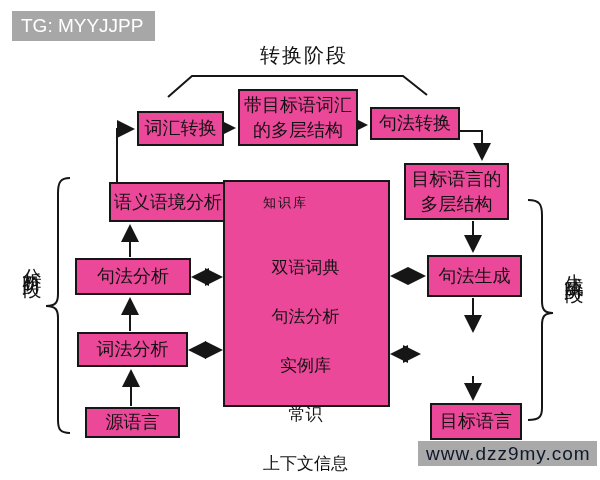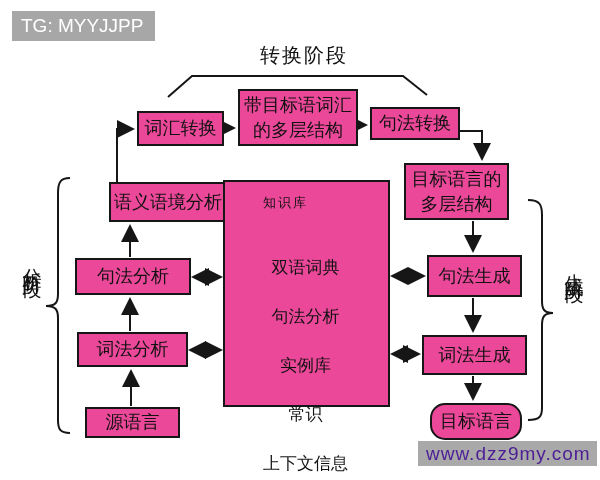--- a/index.html
+++ b/index.html
@@ -21,21 +21,21 @@
     font-size:19px;letter-spacing:4px;line-height:22px;
   }
   .kb-title{position:absolute;left:38px;top:8px;font-size:13px;letter-spacing:2px;}
   .kb-items{position:absolute;left:38px;top:49px;font-size:17px;line-height:24.5px;}
   #banner{
     background:#a7a7a7;color:#fff;
     font-family:"Liberation Sans","DejaVu Sans",sans-serif;
     font-size:19px;display:flex;align-items:center;padding-left:9px;
   }
   #watermark{
-    background:#a9a9a9;color:#4c1d95;
+    background:#a9a9a9;color:#0f172a;
     font-family:"Liberation Sans","DejaVu Sans",sans-serif;
     font-size:19px;display:flex;align-items:center;padding-left:8px;
     letter-spacing:1px;
   }
   svg{position:absolute;left:0;top:0;}
   svg path,svg polyline{fill:none;stroke:#161616;stroke-width:2;}
 </style>
 </head>
 <body>
 
@@ -105,20 +105,19 @@
       <div>句法分析</div>
       <div>实例库</div>
       <div>常识</div>
       <div>上下文信息</div>
     </div>
   </div>
 
   <div class="abs node" style="left:404px;top:163px;width:105px;height:57px;">目标语言的
 多层结构</div>
   <div class="abs node" style="left:427px;top:255px;width:95px;height:42px;">句法生成</div>
-  <div class="abs node" style="left:422px;top:335px;width:105px;height:40px;">词法生成</div>
-  <div class="abs node" style="left:430px;top:403px;width:92px;height:37px;border-radius:15px;">目标语言</div>
+  <div class="abs node" style="left:430px;top:403px;width:92px;height:37px;">目标语言</div>
 
   <div id="watermark" class="abs" style="left:418px;top:441px;width:179px;height:25px;">
     <span>www.dzz9my.com</span>
   </div>
 
 </div>
 
 </body></html>

